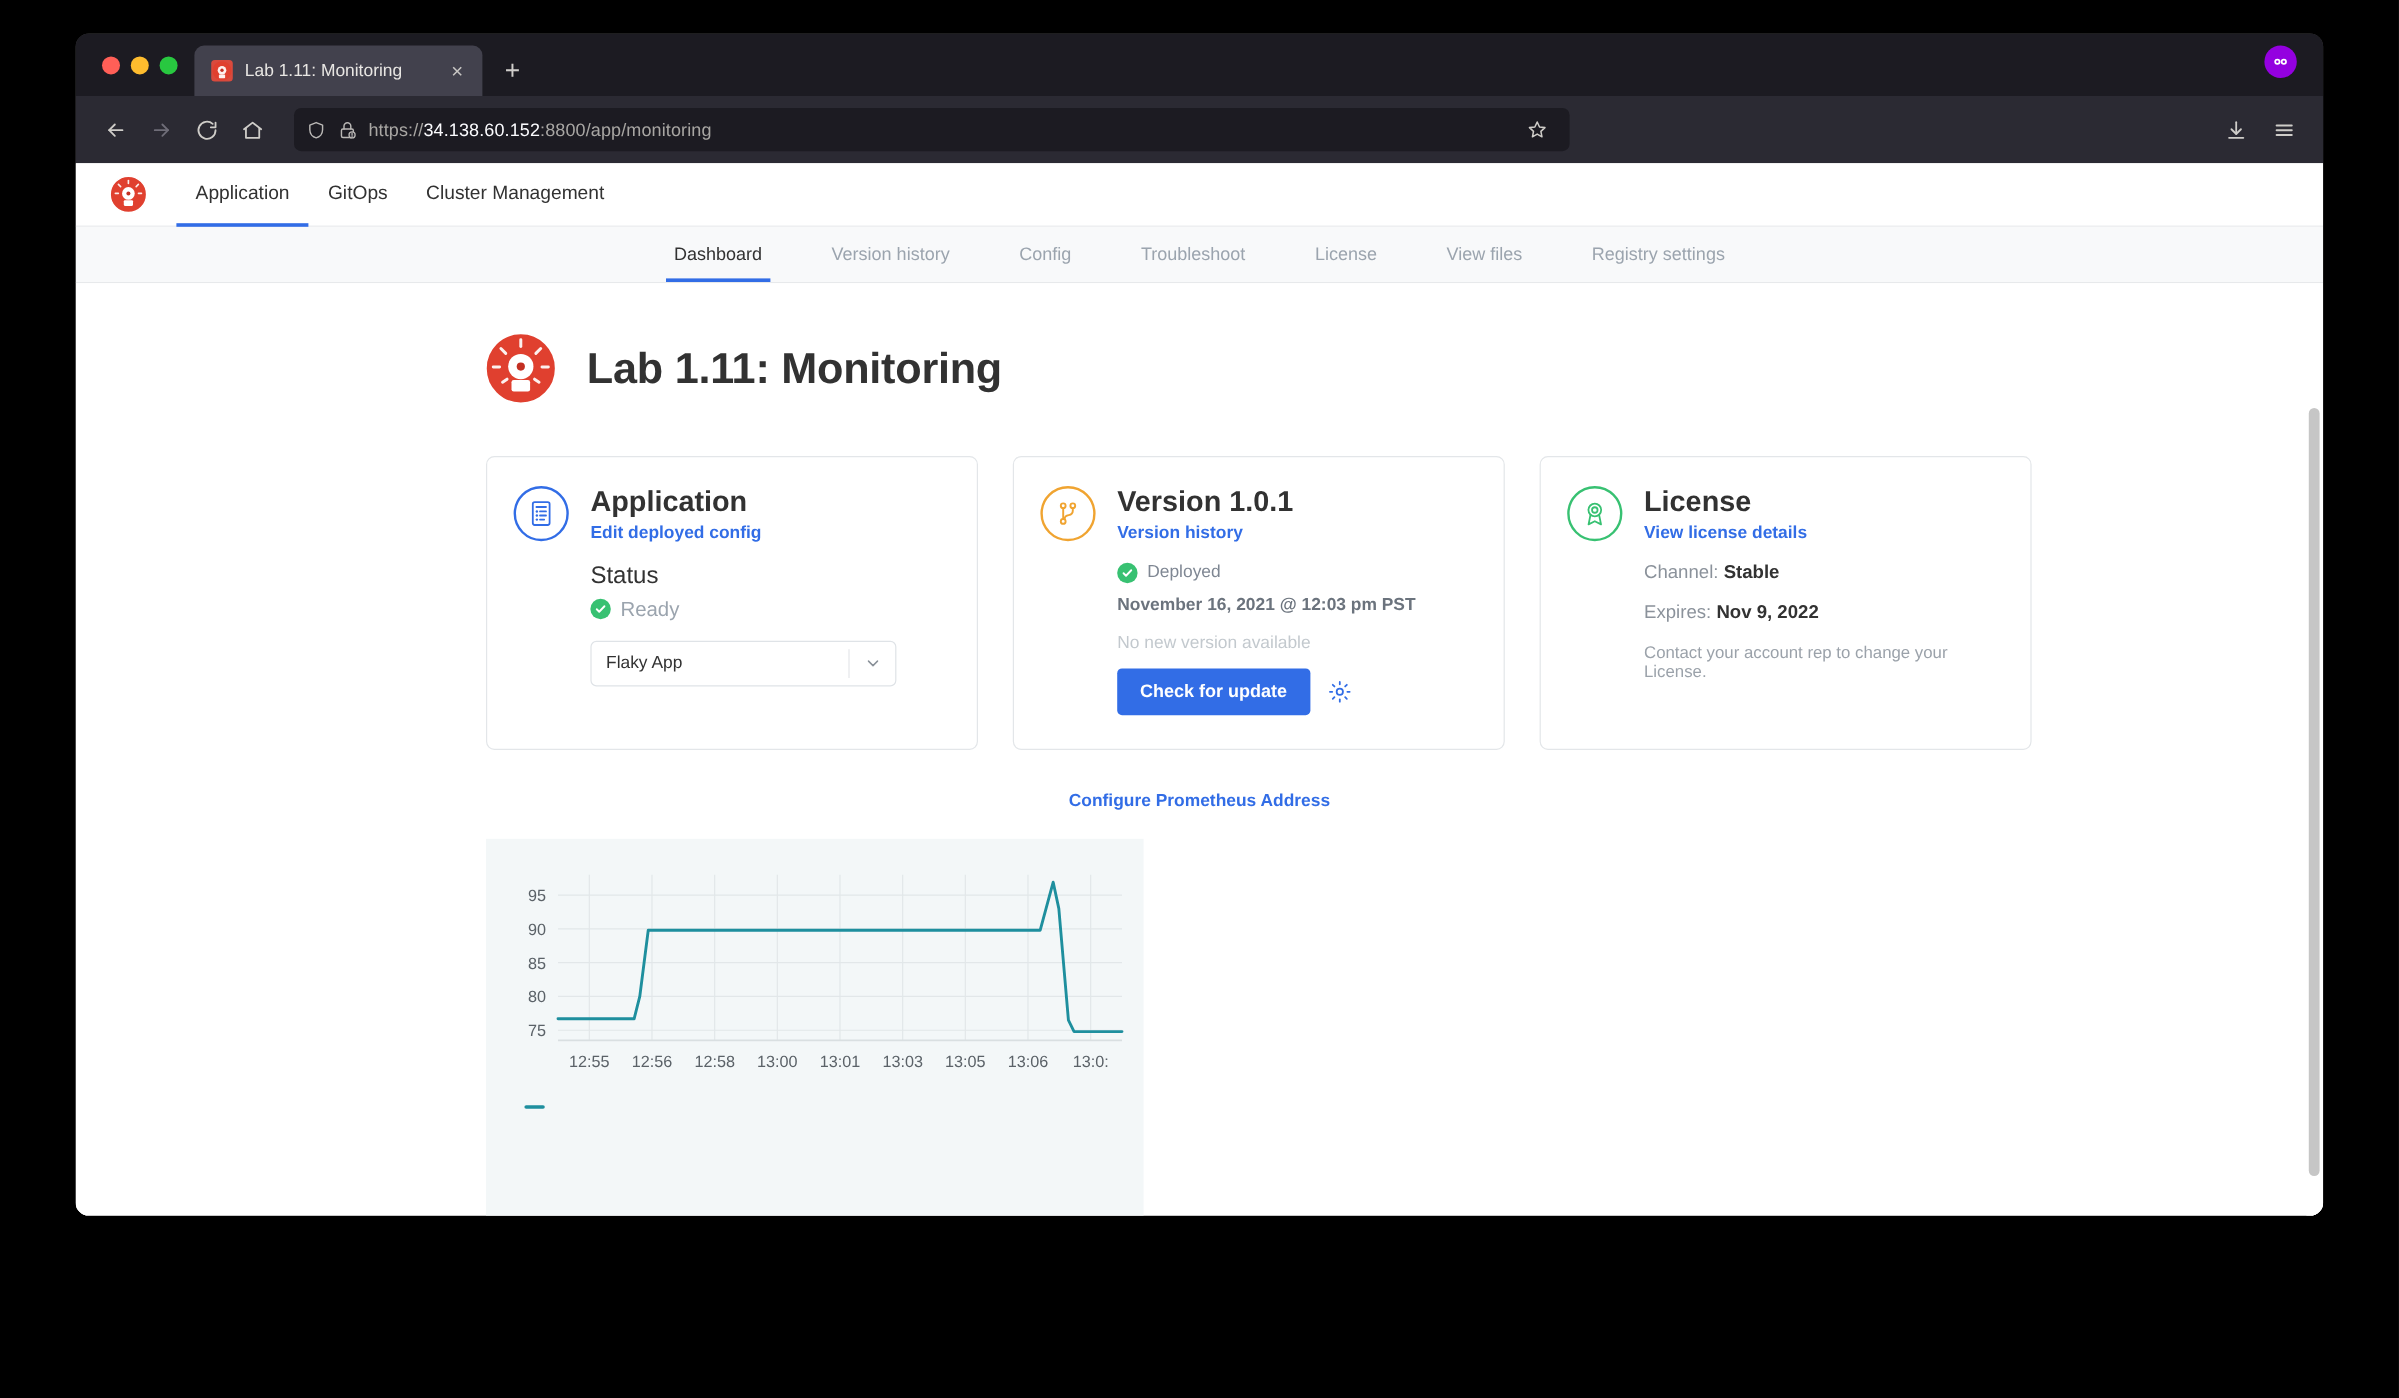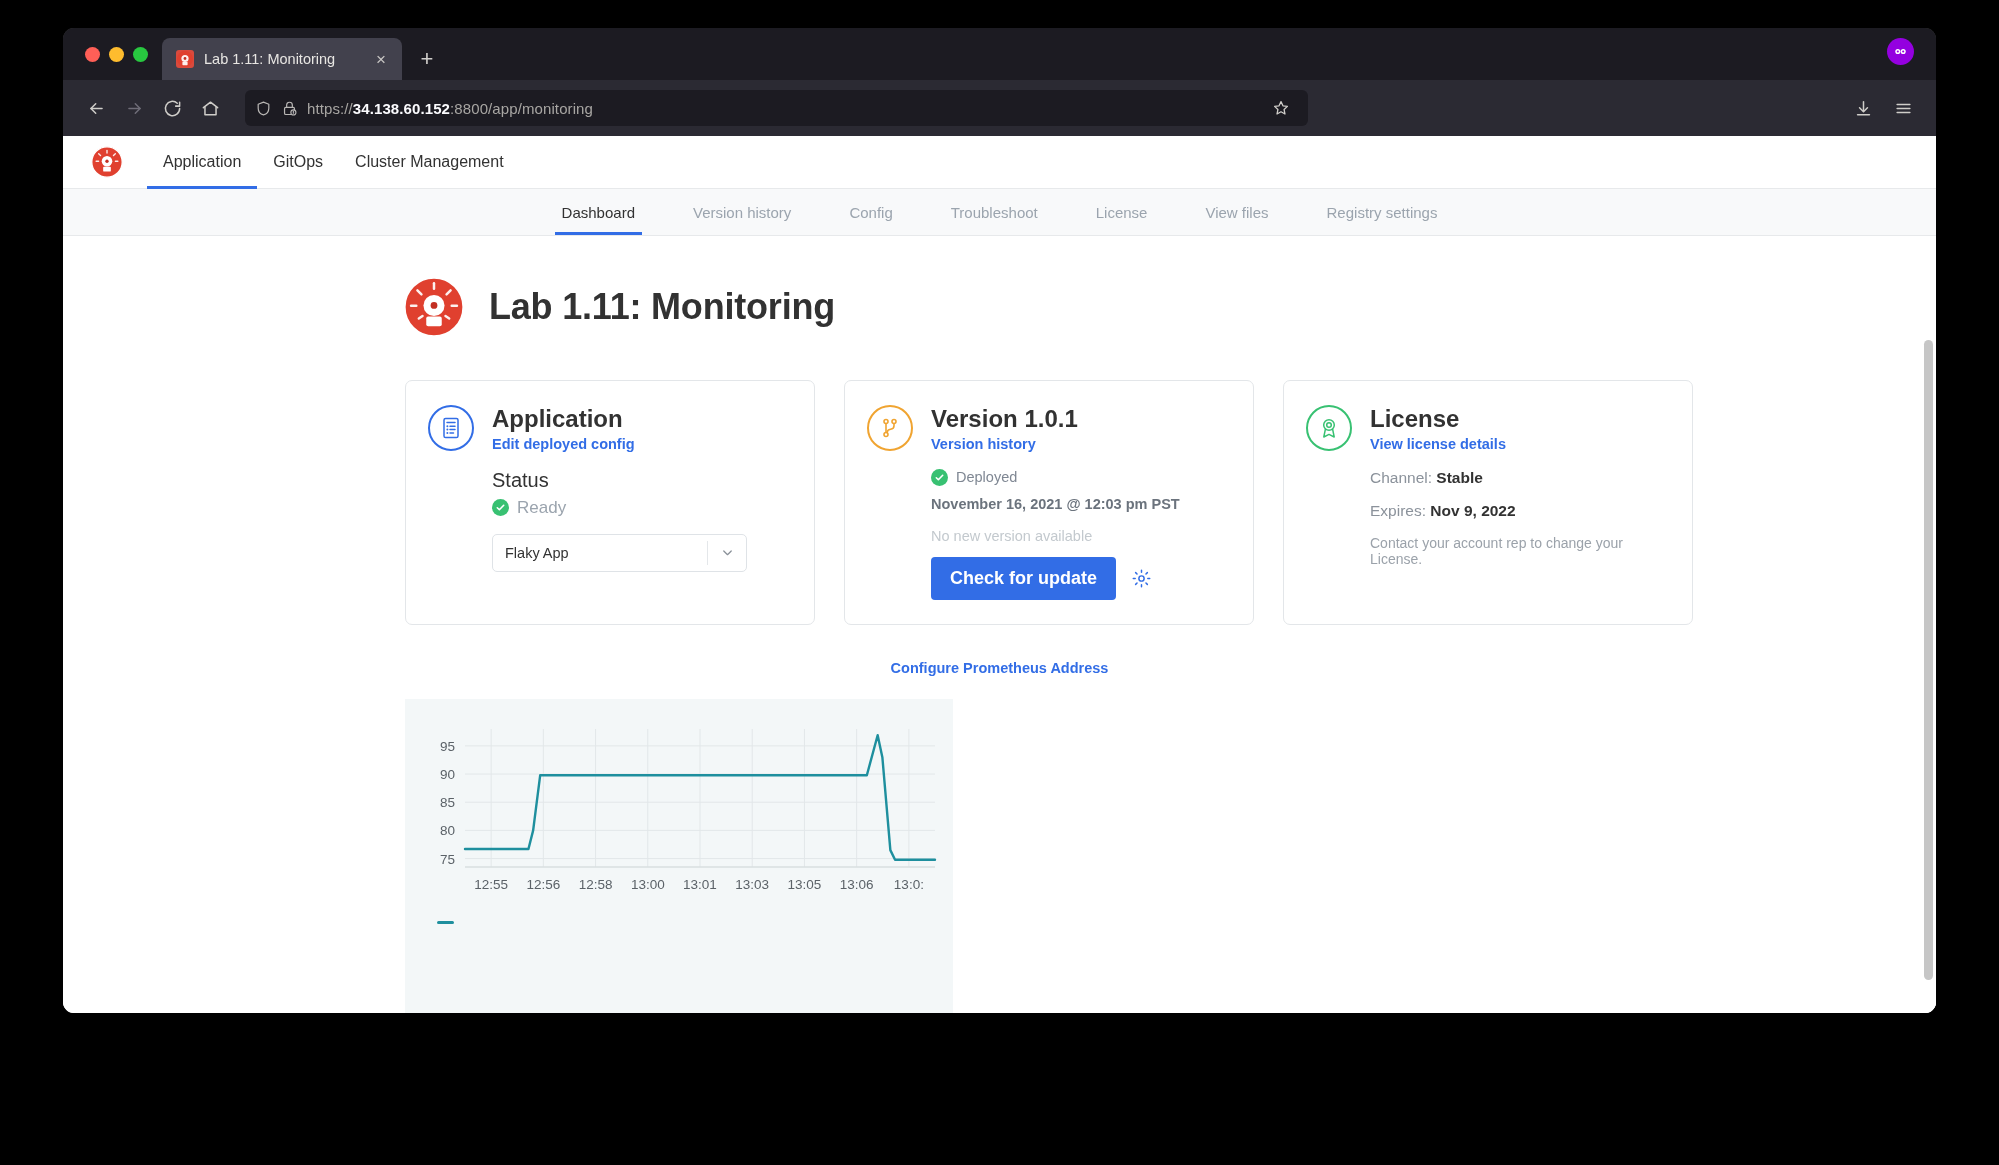--- a/index.html
+++ b/index.html
@@ -97,21 +97,21 @@
     background: #1c1b22;
     border-radius: 6px;
     display: flex; align-items: center;
     padding: 0 10px;
     gap: 9px;
   }
   .url-text {
     font-size: 15px; color: #a8a6a3; white-space: nowrap;
     letter-spacing: .1px;
   }
-  .url-text b { color: #fbfbfe; font-weight: 700; }
+  .url-text b { color: #fbfbfe; font-weight: 400; }
   .toolbar-right { margin-left: auto; display: flex; align-items: center; gap: 6px; }
 
   
   .page {
     position: absolute;
     left: 0; top: 108px;
     width: 1873px; height: 927px;
     background: #ffffff;
     overflow: hidden;
   }
@@ -235,21 +235,21 @@
   .select-divider { width: 1px; height: 24px; background: #e4e7ea; }
   .select-caret { width: 38px; display: flex; align-items: center; justify-content: center; color: #8a9199; }
 
   .deployed-row { display: flex; align-items: center; gap: 8px; }
   .deployed-text { font-size: 14.5px; color: #7f8793; }
   .version-date { font-size: 14.5px; color: #6b737d; font-weight: 700; margin-top: 10px; }
   .no-new-version { font-size: 14.5px; color: #c3c9ce; margin-top: 16px; }
   .update-row { display: flex; align-items: center; gap: 14px; margin-top: 13px; }
   .btn-primary {
     background: #326de6; color: #fff;
-    font-size: 18px; font-weight: 700;
+    font-size: 15px; font-weight: 700;
     border-radius: 4px;
     padding: 11px 19px;
     border: none;
     white-space: nowrap;
   }
   .gear-btn { width: 22px; height: 22px; color: #326de6; display:flex; align-items:center; justify-content:center; }
 
   .lic-row { font-size: 15.5px; color: #8b929b; margin-bottom: 15px; }
   .lic-row b { color: #323232; font-weight: 700; }
   .lic-note { font-size: 14px; color: #9ba2aa; margin-top: 4px; }

